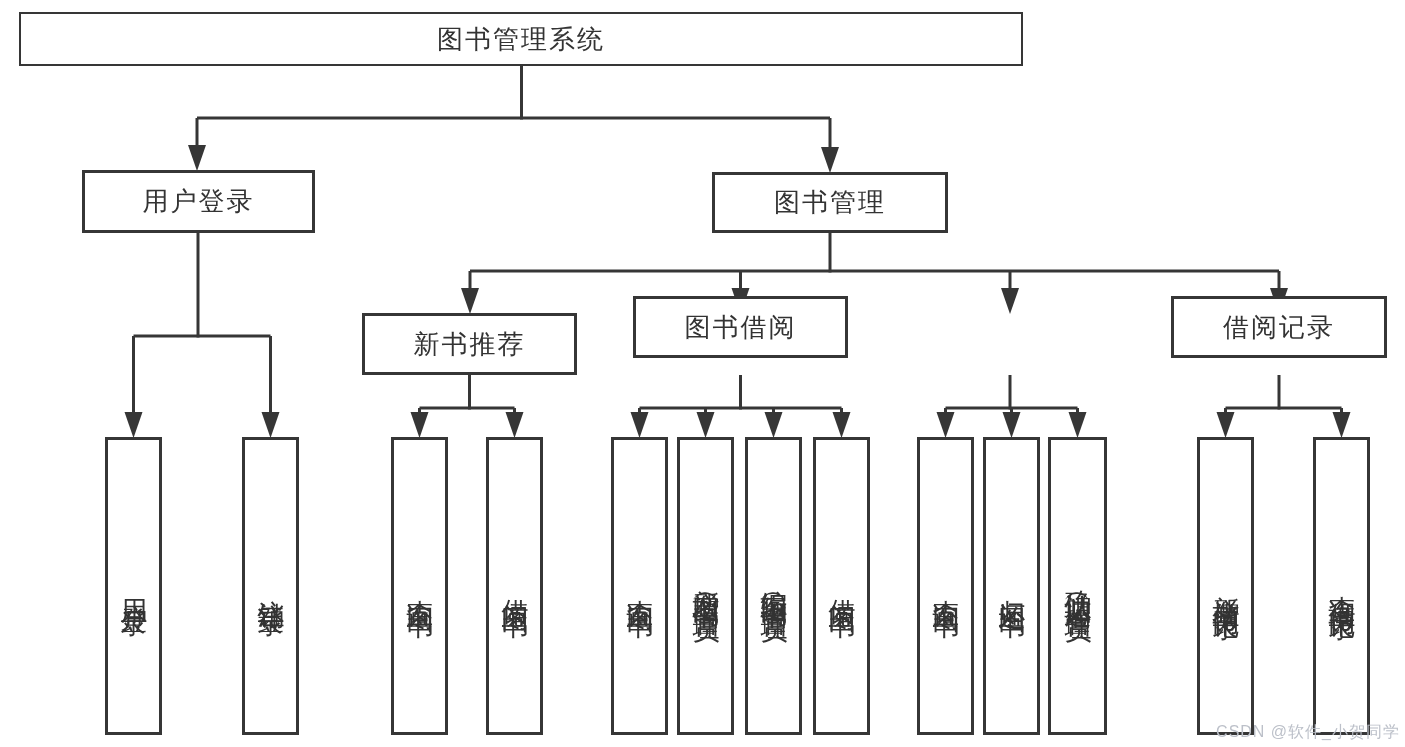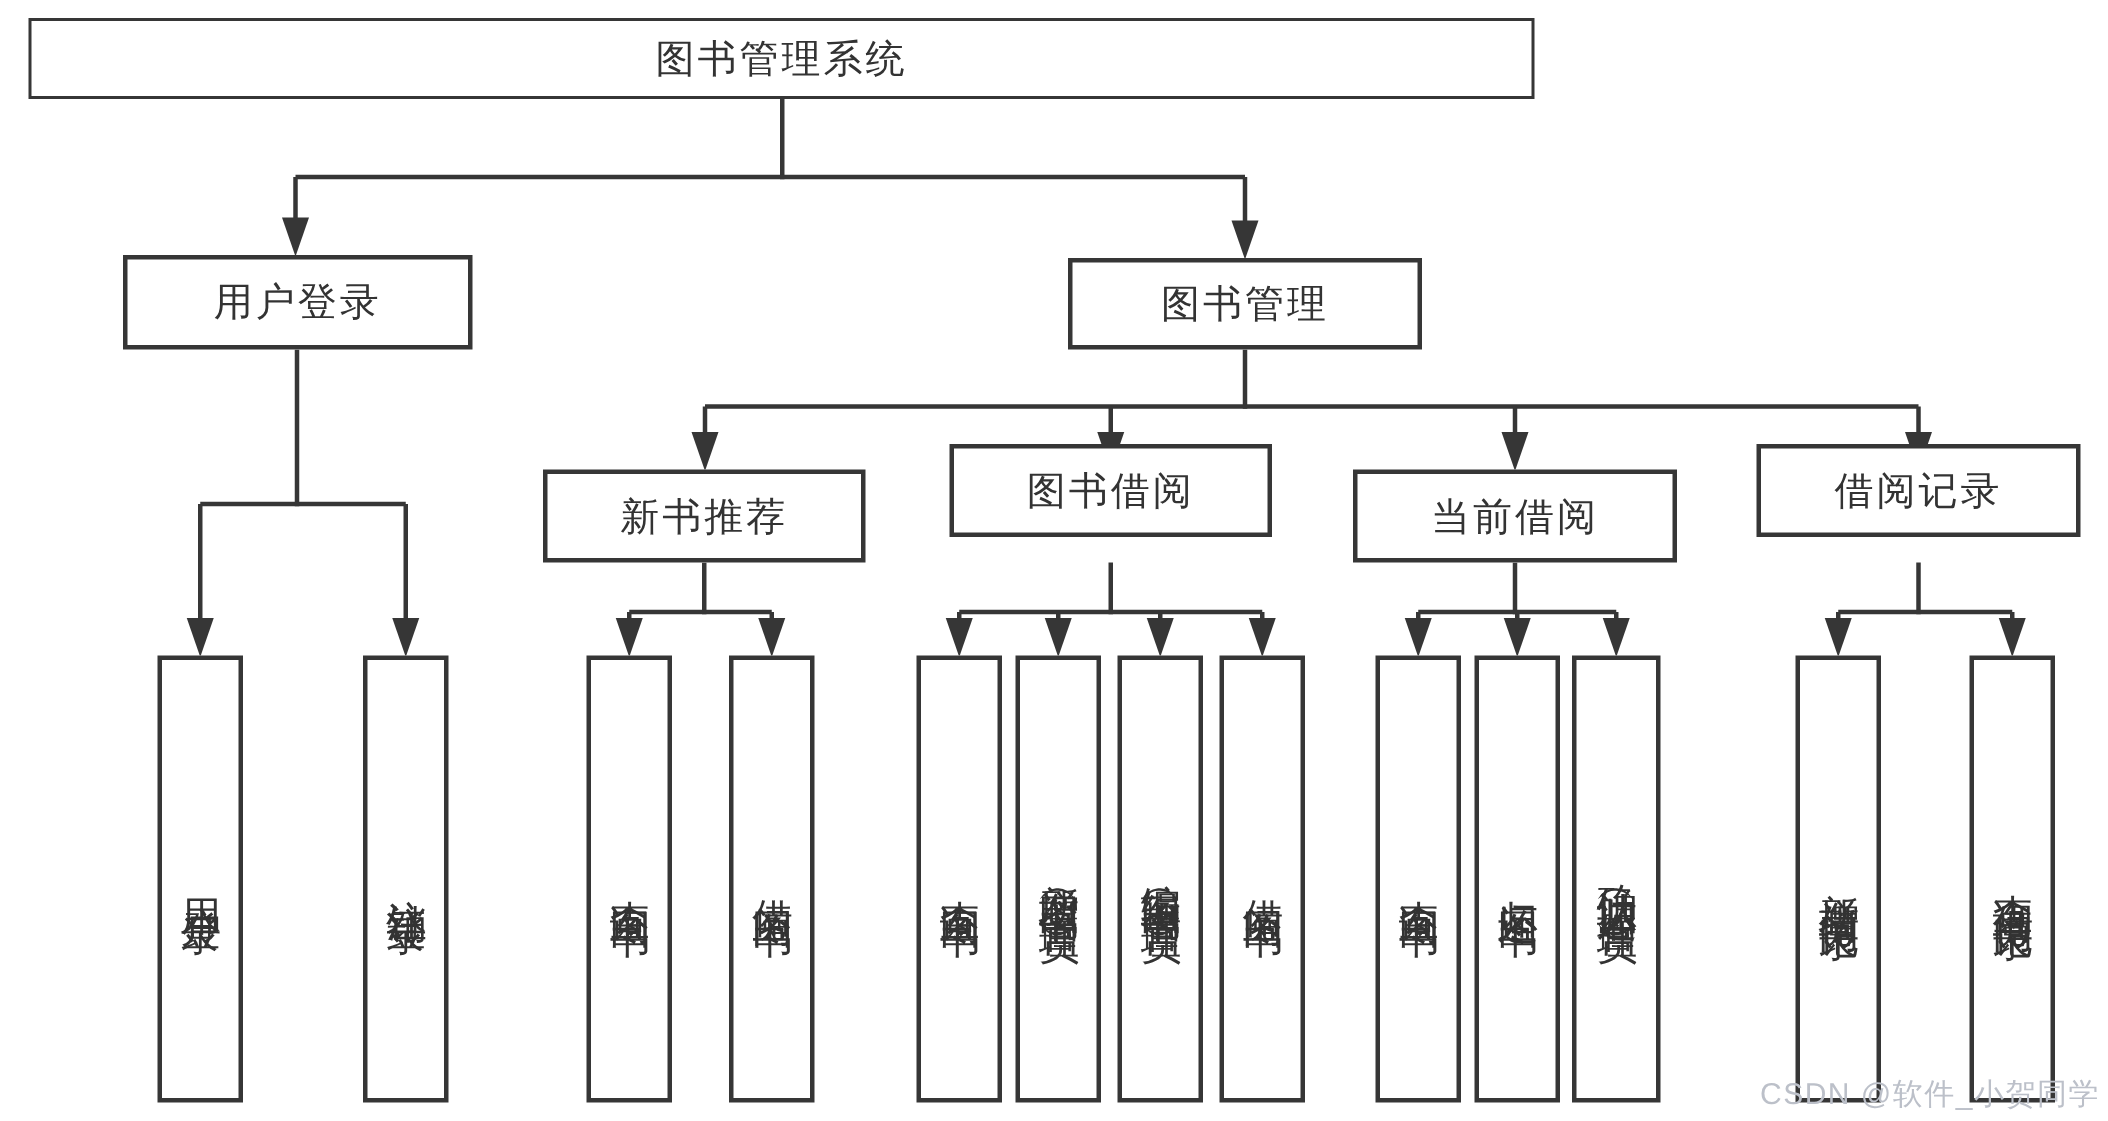--- a/index.html
+++ b/index.html
@@ -44,21 +44,21 @@
     font-size: 27px;
     letter-spacing: 4px;
     line-height: 1.15;
   }
   .node.root { border-width: 2.5px; }
   .watermark {
     position: absolute;
     right: 5px;
     bottom: 4px;
     z-index: 2;
-    font-size: 20px;
+    font-size: 16px;
     letter-spacing: 1px;
     color: #bcc0c9;
     white-space: nowrap;
     pointer-events: none;
   }
 </style>
 </head>
 <body>
 
 <div class="canvas">
@@ -125,21 +125,20 @@
     <polygon points="1332.5,412 1350.5,412 1341.5,438"></polygon>
   </svg>
 
   <div class="node h root" style="left:19px; top:12px; width:1004px; height:54px">图书管理系统</div>
 
   <div class="node h" style="left:82px; top:170px; width:233px; height:63px">用户登录</div>
   <div class="node h" style="left:362px; top:313px; width:215px; height:62px">新书推荐</div>
 
   <div class="node h" style="left:712px; top:172px; width:236px; height:61px">图书管理</div>
   <div class="node h" style="left:633px; top:296px; width:215px; height:62px">图书借阅</div>
-  <div class="node h" style="left:902px; top:313px; width:216px; height:62px">当前借阅</div>
   <div class="node h" style="left:1171px; top:296px; width:216px; height:62px">借阅记录</div>
 
   <div class="node v" style="left:105px">用户登录</div>
   <div class="node v" style="left:242px">注销登录</div>
 
   <div class="node v" style="left:391px">查询图书</div>
   <div class="node v" style="left:486px">借阅图书</div>
 
   <div class="node v" style="left:611px">查询图书</div>
   <div class="node v" style="left:677px">新增图书（管理员）</div>

